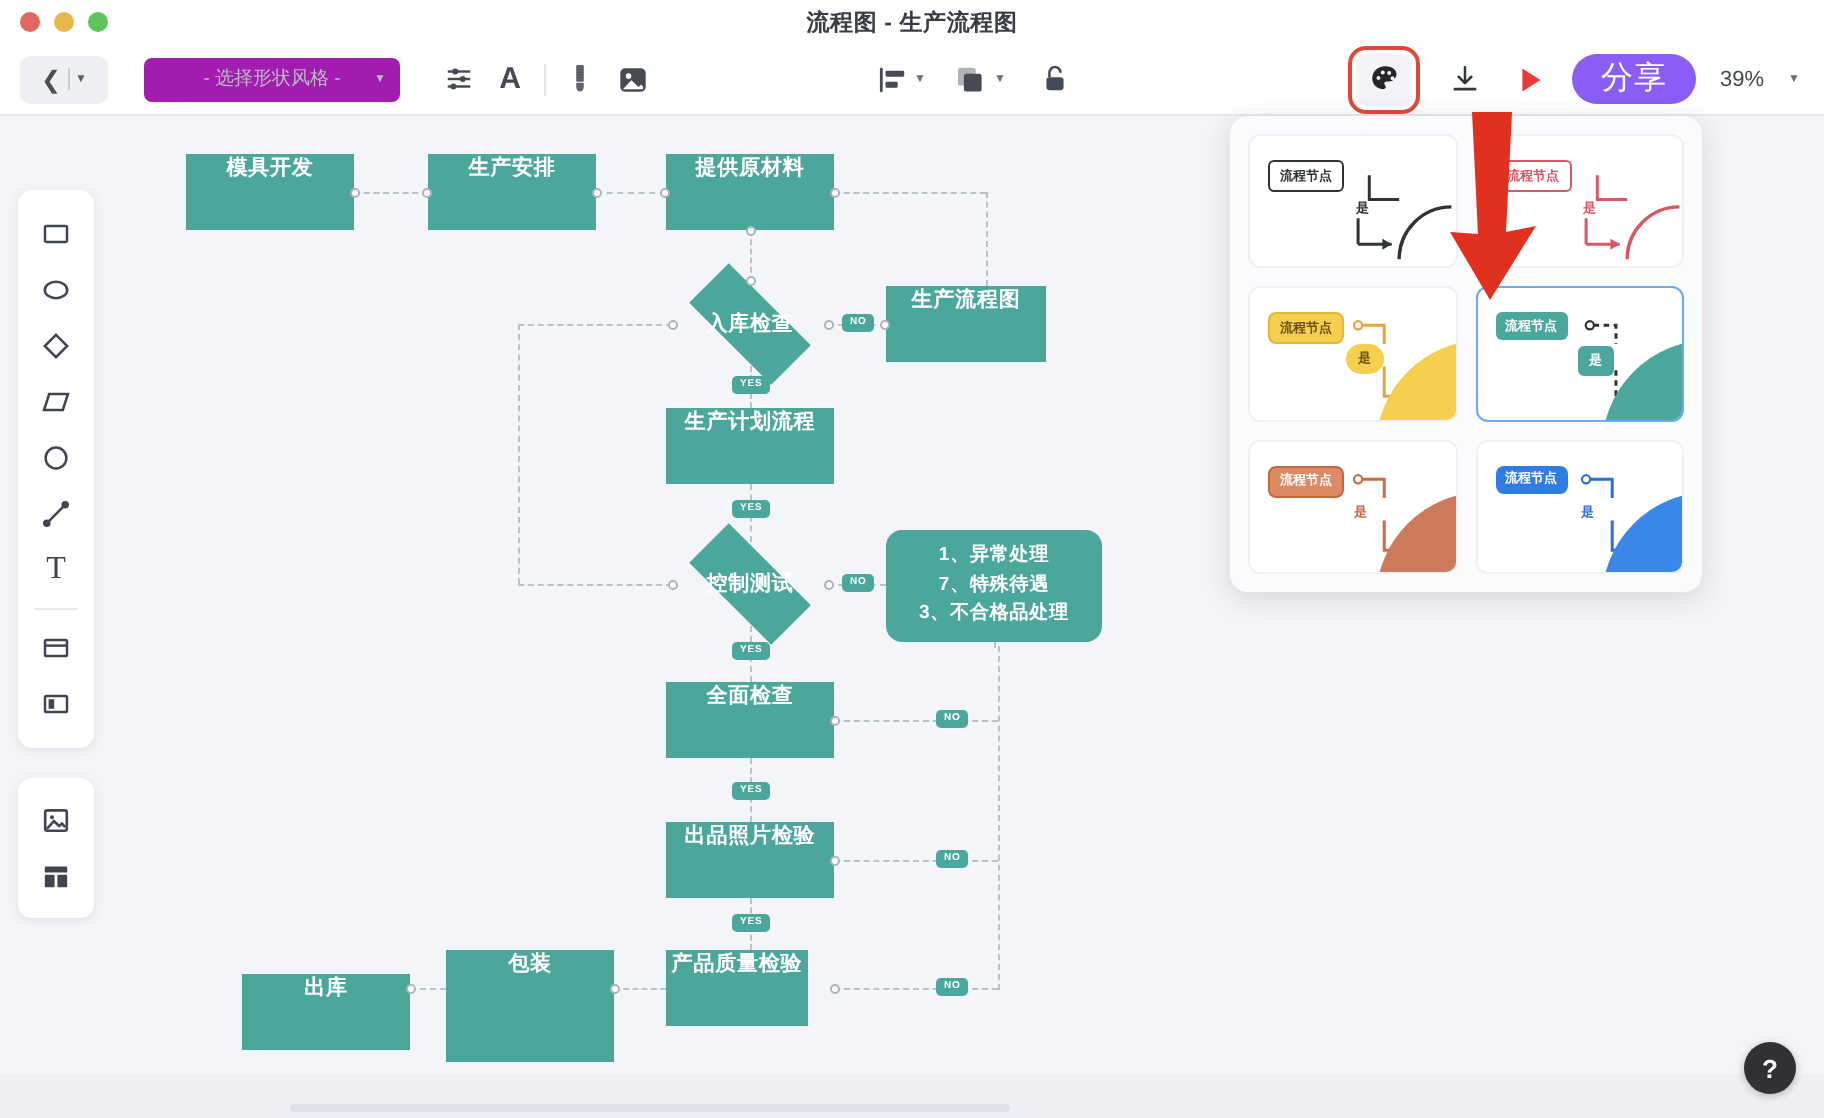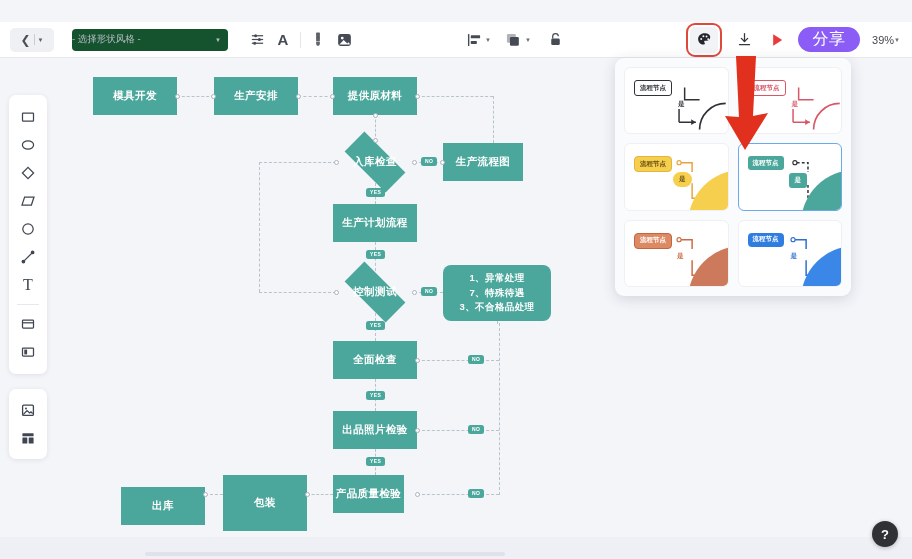--- a/index.html
+++ b/index.html
@@ -36,22 +36,22 @@
   .backbtn {
     margin-left: 10px; height: 24px; width: 44px; border-radius: 5px;
     background: #eef0f4; display: flex; align-items: center; justify-content: center;
     gap: 3px; cursor: pointer;
   }
   .backbtn .chev { font-size: 12px; color: #4b5058; line-height: 1; }
   .backbtn .sep { width: 1px; height: 11px; background: #c9ccd4; }
   .backbtn .caret { font-size: 6px; color: #5a5f68; }
 
   .style-select {
-    margin-left: 18px; width: 156px; height: 22px; border-radius: 4px;
-    background: #14532d; display: flex; align-items: center; 
+    margin-left: 18px; width: 128px; height: 22px; border-radius: 4px;
+    background: #a21caf; display: flex; align-items: center; justify-content: center;
     position: relative; cursor: pointer;
   }
   .style-select .txt { font-size: 9.5px; color: #b8bcc6; }
   .style-select .caret { position: absolute; right: 7px; font-size: 6px; color: #b8bcc6; }
 
   .ticon {
     width: 26px; height: 26px; display: flex; align-items: center; justify-content: center;
     cursor: pointer; border-radius: 4px; color: #454a54;
   }
   .ticon svg { display: block; }
@@ -67,21 +67,21 @@
     display: flex; align-items: center; justify-content: center; cursor: pointer;
     outline: 2px solid #e0493a; outline-offset: 2px;
   }
   .dl-btn { width: 28px; height: 26px; display: flex; align-items: center; justify-content: center; cursor: pointer; margin-left: 12px; }
   .play-btn { width: 26px; height: 26px; display: flex; align-items: center; justify-content: center; cursor: pointer; margin-left: 6px; }
   .share-btn {
     margin-left: 8px; width: 62px; height: 25px; border-radius: 13px; background: #8b5cf6;
     color: #fff; font-size: 16px; font-weight: 400; display: flex; align-items: center;
     justify-content: center; cursor: pointer; letter-spacing: .5px;
   }
-  .zoom-ctl { margin-left: 12px; margin-right: 12px; display: flex; align-items: center; gap: 0; cursor: pointer; }
+  .zoom-ctl { margin-left: 12px; margin-right: 12px; display: flex; align-items: center; gap: 12px; cursor: pointer; }
   .zoom-ctl .lv { font-size: 11px; color: #44484f; }
   .zoom-ctl .caret { font-size: 6px; color: #6b7078; }
 
   
   .leftbar {
     position: absolute; left: 9px; top: 95px; width: 38px;
     background: #ffffff; border-radius: 7px; box-shadow: 0 1px 5px rgba(40,45,60,.10);
     padding: 8px 0; display: flex; flex-direction: column; align-items: center; gap: 0;
   }
   .shape-btn {
@@ -92,21 +92,21 @@
   .leftbar2 {
     position: absolute; left: 9px; top: 389px; width: 38px;
     background: #ffffff; border-radius: 7px; box-shadow: 0 1px 5px rgba(40,45,60,.10);
     padding: 7px 0; display: flex; flex-direction: column; align-items: center;
   }
 
   
   .canvas { position: absolute; left: 0; top: 58px; width: 912px; height: 476px; overflow: hidden; }
   .node {
     position: absolute; background: #4ba79b; color: #ffffff;
-    display: flex; align-items: center; justify-content: center;
+    display: flex; justify-content: center;
     font-size: 10.5px; font-weight: 600; letter-spacing: .4px; text-align: center;
     cursor: pointer;
   }
   .node.multiline { border-radius: 8px; flex-direction: column; line-height: 1.55; font-size: 9.5px; }
   .node.multiline span { display: block; }
   .diamond { position: absolute; cursor: pointer; }
   .diamond .dshape {
     position: absolute; inset: 0; background: #4ba79b; transform: rotate(45deg);
   }
   .diamond .dtxt {
@@ -166,20 +166,28 @@
   }
   .bottomstrip {
     position: absolute; left: 0; bottom: 0; width: 912px; height: 22px; background: #eef0f5;
   }
 </style>
 </head>
 <body>
 
 <div class="app">
 
+  <div class="titlebar">
+    <div class="win-title">流程图 - 生产流程图</div>
+    <div class="lights">
+      <div class="light red"></div>
+      <div class="light yellow"></div>
+      <div class="light green"></div>
+    </div>
+  </div>
 
   <div class="toolbar">
 
     <div class="backbtn">
       <span class="chev">❮</span>
       <span class="sep"></span>
       <span class="caret">▼</span>
     </div>
 
     <div class="style-select">

